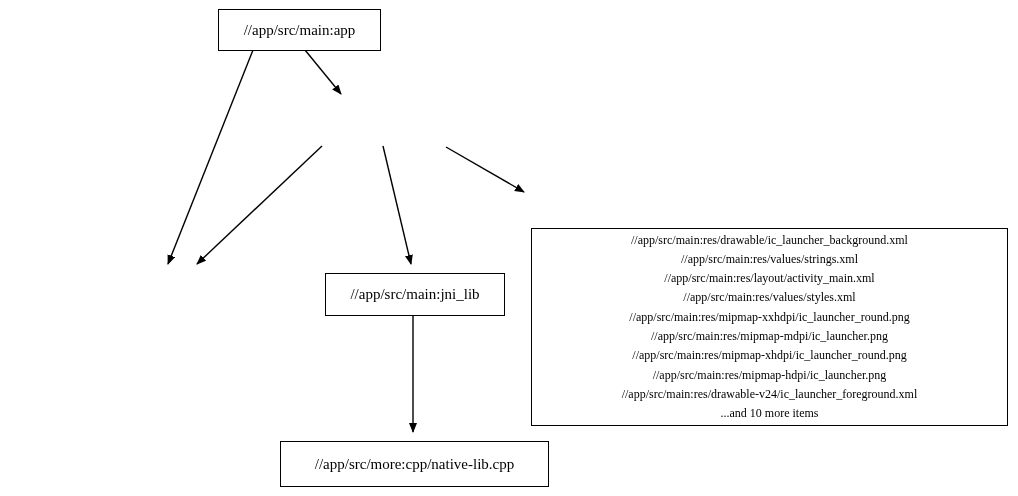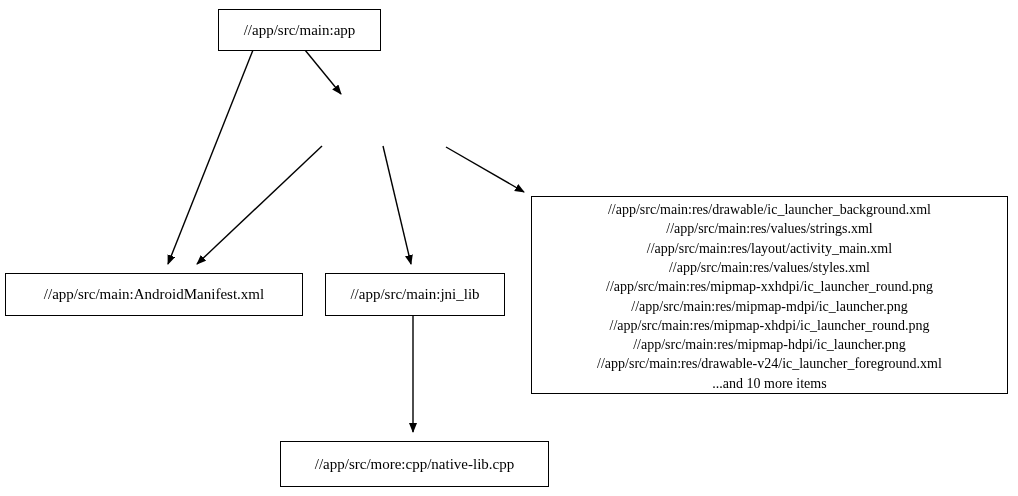--- a/index.html
+++ b/index.html
@@ -40,24 +40,25 @@
     line-height: 19px;
     white-space: pre;
     color: #000000;
   }
   .node-label {
     display: block;
     white-space: pre;
     text-align: center;
   }
   .node-multi {
-    align-items: flex-end;
+    align-items: center;
     justify-content: center;
-    font-size: 14px;
+    font-size: 12px;
     line-height: 19.3px;
+    margin-top: 32px;
   }
 </style>
 </head>
 <body>
 
 <div id="graph-canvas">
 
   <svg id="edge-layer" width="1018" height="496" viewBox="0 0 1018 496" xmlns="http://www.w3.org/2000/svg">
     <defs>
       <marker id="arrowhead" markerWidth="10" markerHeight="10" refX="9" refY="4" orient="auto" markerUnits="userSpaceOnUse">
@@ -88,23 +89,20 @@
     <g>
       <path d="M 413 316 L 413 432" stroke="#000000" stroke-width="1.4" fill="none" marker-end="url(#arrowhead)"></path>
     </g>
   </svg>
 
   <div class="node" style="left:218px; top:9px; width:163px; height:42px;">
     <span class="node-label">//app/src/main:app</span>
   </div>
 
 
-  <div class="node" style="left:5px; top:273px; width:298px; height:43px;">
-    <span class="node-label">//app/src/main:AndroidManifest.xml</span>
-  </div>
 
   <div class="node" style="left:325px; top:273px; width:180px; height:43px;">
     <span class="node-label">//app/src/main:jni_lib</span>
   </div>
 
   <div class="node" style="left:280px; top:441px; width:269px; height:46px;">
     <span class="node-label">//app/src/more:cpp/native-lib.cpp</span>
   </div>
 
   <div class="node node-multi" style="left:531px; top:196px; width:477px; height:198px;">

